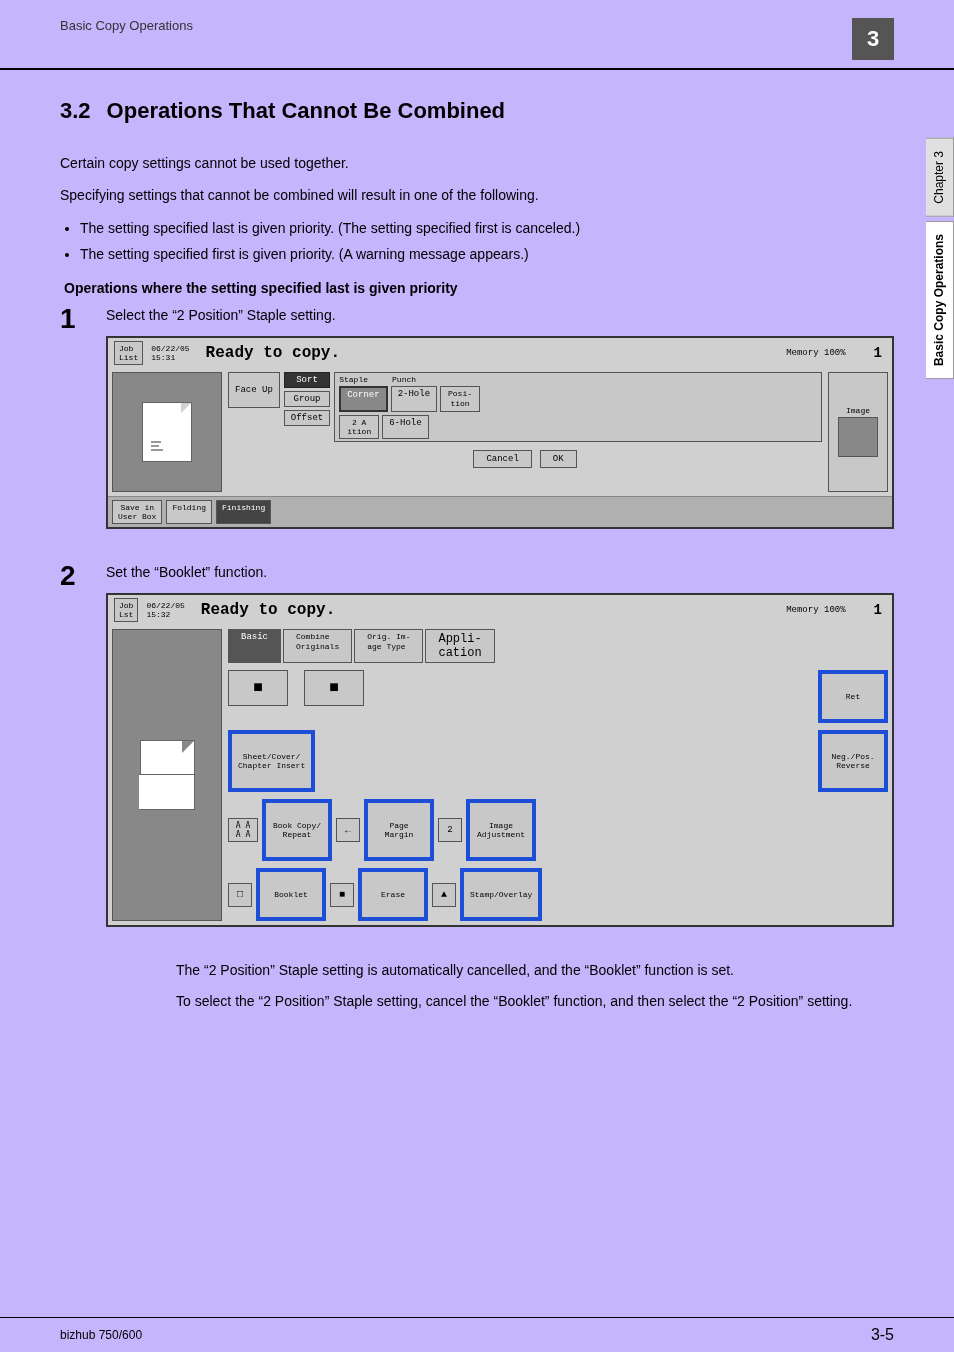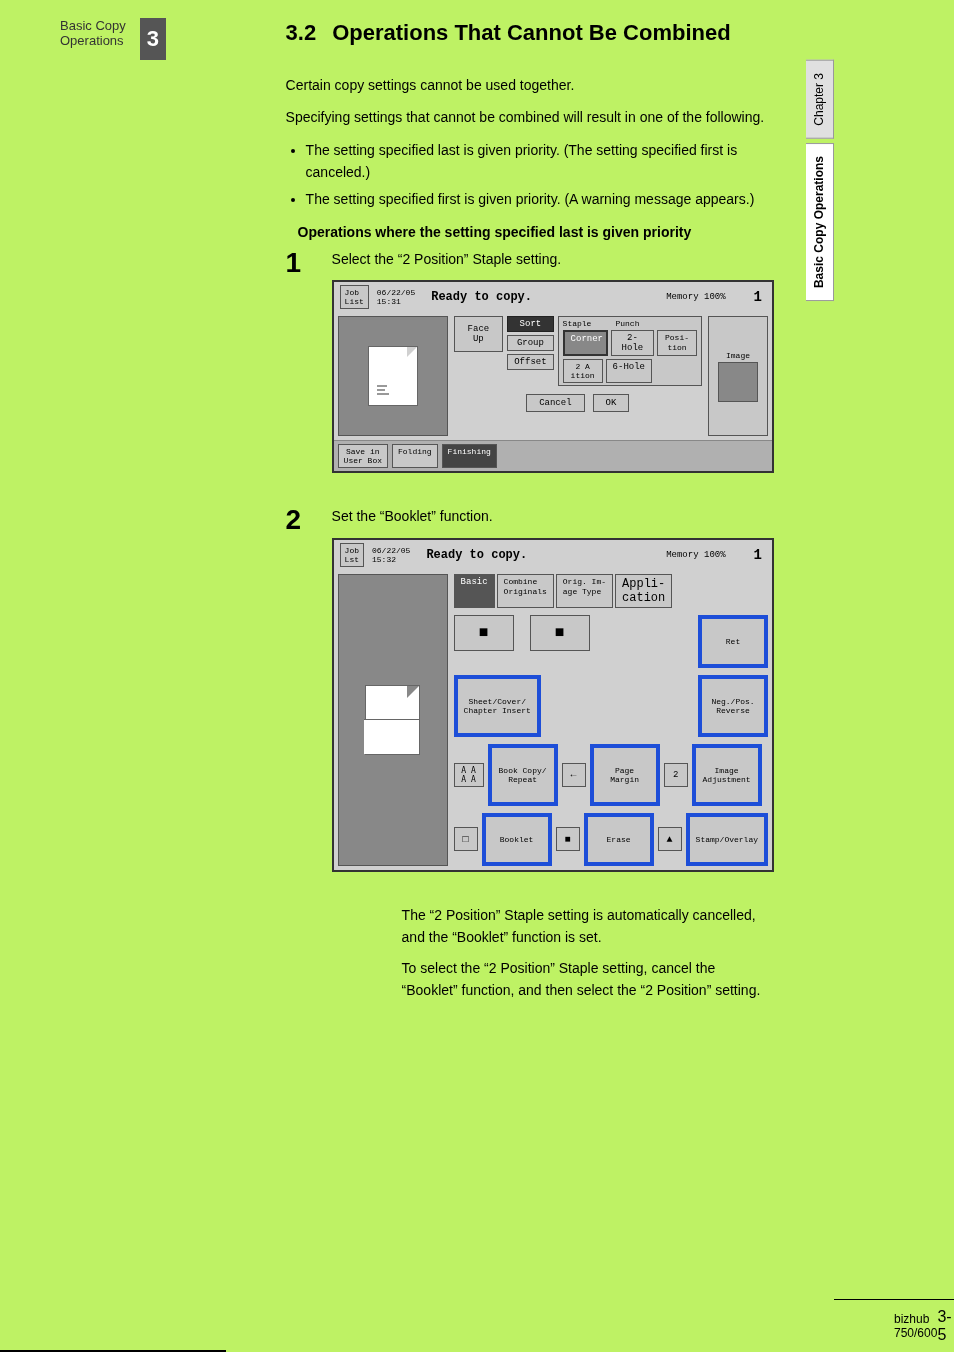--- a/index.html
+++ b/index.html
@@ -9,23 +9,24 @@
       background: #fff;
       color: #000;
       width: 954px;
       min-height: 1352px;
       position: relative;
     }
 
     .page-wrapper {
       width: 954px;
       min-height: 1352px;
-      background: #bef264;
-      display: flex;
-      flex-direction: row;
+      background: #c4b5fd;
+      display: flex;
+      flex-direction: column;
+      gap: 8px;
     }
 
     
     .header {
       display: flex;
       justify-content: space-between;
       align-items: flex-start;
       padding: 18px 60px 8px 60px;
       border-bottom: 2px solid #000;
     }
@@ -124,21 +125,21 @@
     .bullet-list li {
       font-size: 14px;
       line-height: 1.6;
       margin-bottom: 4px;
       list-style-type: disc;
     }
 
     .sub-heading {
       font-size: 14px;
       font-weight: bold;
-      margin: 14px 0 8px 12px;
+      margin: 14px 0 8px 4px;
     }
 
     
     .step {
       display: flex;
       align-items: flex-start;
       gap: 16px;
       margin-bottom: 16px;
       margin-left: 0;
     }
@@ -179,21 +180,21 @@
       padding: 2px 4px;
       font-size: 9px;
       font-family: 'Courier New', monospace;
     }
     .screen-datetime {
       font-size: 9px;
     }
     .screen-status {
       flex: 1;
       text-align: left;
-      font-size: 12px;
+      font-size: 16px;
       font-weight: bold;
       padding-left: 8px;
     }
     .screen-memory {
       font-size: 9px;
       margin-left: auto;
       padding-right: 20px;
     }
     .screen-page-num {
       font-size: 14px;
@@ -328,21 +329,21 @@
 
     
     .screen2-tab-row {
       display: flex;
       gap: 2px;
       margin-bottom: 3px;
     }
     .screen2-tab {
       border: 1px solid #555;
       background: #c8c8c8;
-      padding: 2px 6px;
+      padding: 2px 12px;
       font-size: 9px;
       font-family: 'Courier New', monospace;
     }
     .screen2-tab.active {
       background: #555;
       color: #fff;
     }
     .screen2-btn-block {
       border: 4px solid #1d4ed8;
       background: #c8c8c8;

